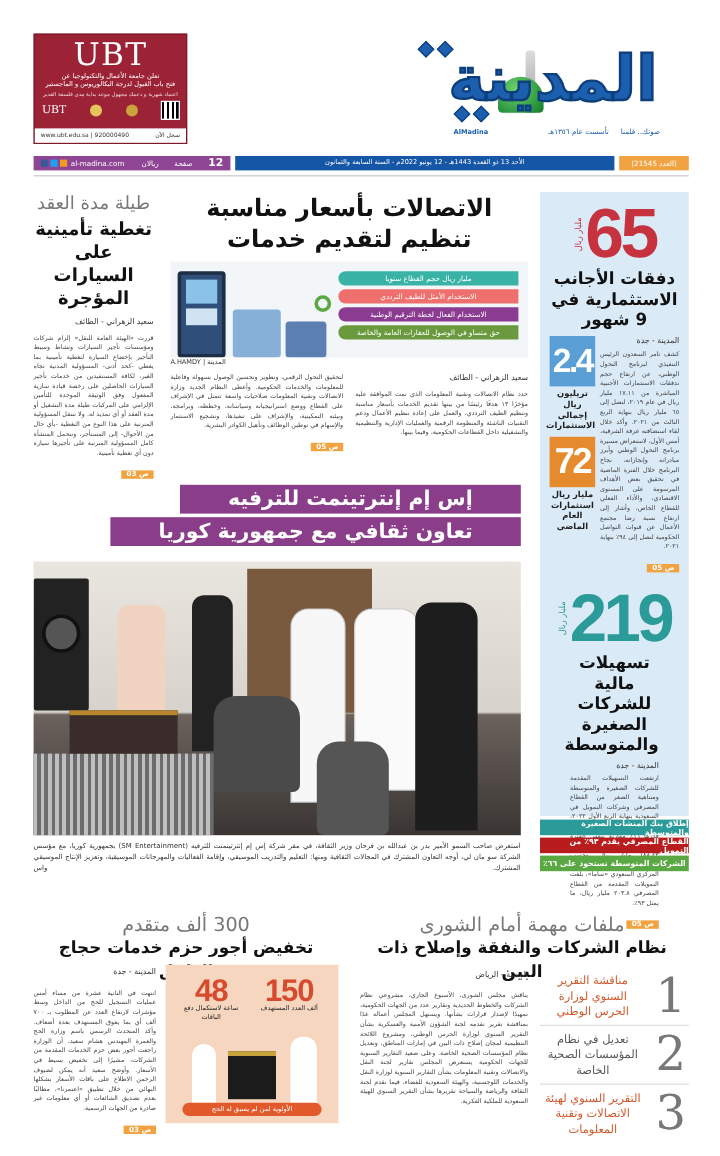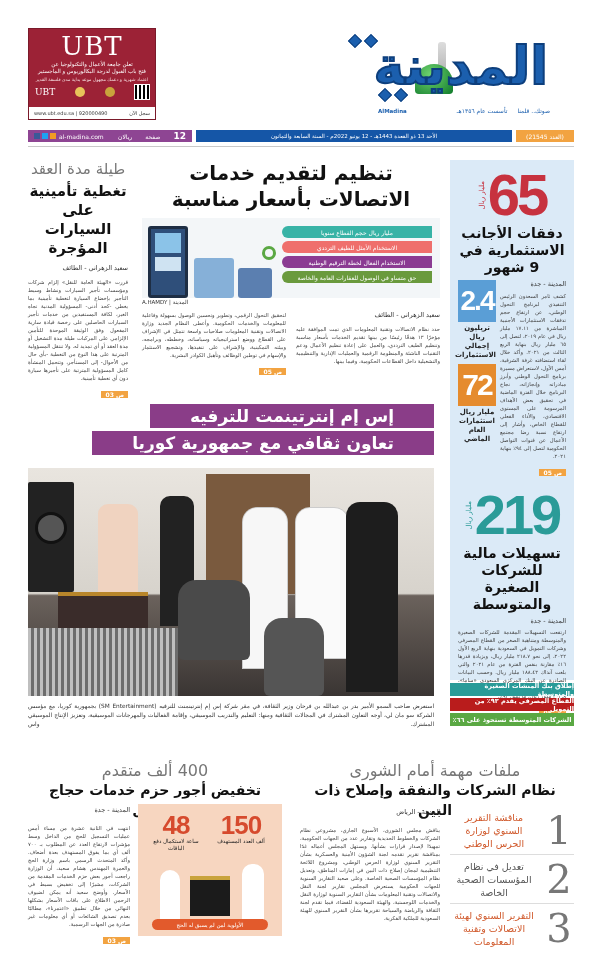--- a/index.html
+++ b/index.html
@@ -111,22 +111,22 @@
 
 <div class="abs" style="left:28px;top:160px;width:100px">
   <div class="lcol-kick">طيلة مدة العقد</div>
   <div class="lcol-h" style="margin-top:4px">تغطية تأمينية على السيارات المؤجرة</div>
   <div class="byline" style="margin-top:6px">سعيد الزهراني - الطائف</div>
   <div class="body" style="margin-top:6px">قررت «الهيئة العامة للنقل» إلزام شركات ومؤسسات تأجير السيارات ونشاط وسيط التأجير بإخضاع السيارة لتغطية تأمينية بما يغطي -كحد أدنى- المسؤولية المدنية تجاه الغير، لكافة المستفيدين من خدمات تأجير السيارات الحاصلين على رخصة قيادة سارية المفعول وفق الوثيقة الموحدة للتأمين الإلزامي على المركبات طيلة مدة التشغيل أو مدة العقد أو أي تمديد له. ولا تنتقل المسؤولية المترتبة على هذا النوع من التغطية -بأي حال من الأحوال- إلى المستأجر، وتتحمل المنشأة كامل المسؤولية المترتبة على تأجيرها سيارة دون أي تغطية تأمينية.</div>
   <span class="pgref" style="margin-top:2px">ص 03</span>
 </div>
 
 <div class="abs" style="left:142px;top:160px;width:298px">
+  <div class="h-main">الاتصالات بأسعار مناسبة</div>
   <div class="h-main">تنظيم لتقديم خدمات</div>
-  <div class="h-main">الاتصالات بأسعار مناسبة</div>
   <div class="info" style="height:80px;margin-top:6px;position:relative">
     <div class="abs" style="left:6px;top:8px;width:40px;height:72px;background:#2f4f7a;border:3px solid #1e2e44;border-radius:3px">
       <div style="margin:4px;height:20px;background:#8bc3e8"></div>
       <div style="margin:4px;height:14px;background:#cfe3f2"></div>
     </div>
     <div class="abs" style="left:52px;top:40px;width:40px;height:40px;background:#86b0d8;border-radius:3px"></div>
     <div class="abs" style="left:96px;top:50px;width:34px;height:30px;background:#5b7fb0;border-radius:3px"></div>
     <div class="abs" style="left:120px;top:28px;width:14px;height:14px;border:3px solid #5aa843;border-radius:50%"></div>
     <div class="abs" style="right:8px;top:6px;font-size:14px;color:#38b3a6;font-weight:bold;font-family:'Liberation Sans',sans-serif">100</div>
     <div class="abs" style="left:140px;top:8px;width:150px">
@@ -173,21 +173,21 @@
       <div style="width:38px">
         <div class="smallbox bignum" style="background:#5a9ed6;height:42px;font-size:28px;letter-spacing:-2px">2.4</div>
         <div style="font-size:7px;font-weight:bold;text-align:center;line-height:9px;margin-top:2px">تريليون ريال إجمالي الاستثمارات</div>
         <div class="smallbox bignum" style="background:#e58b2e;height:42px;font-size:30px;margin-top:4px;letter-spacing:-2px">72</div>
         <div style="font-size:7px;font-weight:bold;text-align:center;line-height:9px;margin-top:2px">مليار ريال استثمارات العام الماضي</div>
       </div>
     </div>
     <span class="pgref">ص 05</span>
   </div>
 
-  <div style="padding:8px 8px 0">
+  <div style="padding:8px 25px 0">
     <div style="display:flex;justify-content:center;align-items:center;gap:2px;direction:ltr">
       <span class="unit" style="color:#2a9b98">مليار ريال</span>
       <span class="bignum" style="font-size:56px;color:#2a9b98">219</span>
     </div>
     <div class="h-rc" style="margin-top:2px">تسهيلات مالية للشركات الصغيرة والمتوسطة</div>
     <div class="byline" style="margin-top:4px">المدينة - جدة</div>
     <div class="body" style="margin-top:3px">ارتفعت التسهيلات المقدمة للشركات الصغيرة والمتوسطة ومتناهية الصغر من القطاع المصرفي وشركات التمويل في السعودية بنهاية الربع الأول ٢٠٢٢، إلى نحو ٢١٨.٧ مليار ريال، وبزيادة قدرها ١٦٪ مقارنة بنفس الفترة من عام ٢٠٢١ والتي بلغت آنذاك ١٨٨.٤٣ مليار ريال. وحسب البيانات الصادرة عن البنك المركزي السعودي «ساما»، بلغت التمويلات المقدمة من القطاع المصرفي ٢٠٣.٨ مليار ريال، ما يمثل ٩٣٪.</div>
     <span class="pgref">ص 05</span>
   </div>
 </div>
@@ -213,21 +213,21 @@
   <div class="abs" style="left:236px;top:150px;width:60px;height:78px;background:#555;border-radius:18px 18px 6px 6px"></div>
   <div class="abs" style="left:0;top:160px;width:150px;height:68px;background:repeating-linear-gradient(90deg,#bfbfbf 0 3px,#6c6c6c 3px 6px)"></div>
   <div class="abs" style="left:30px;top:124px;width:90px;height:36px;background:#3a2c2a;border-top:4px solid #b8862b"></div>
 </div>
 <div class="abs caption" style="left:28px;top:702px;width:406px">
   <span>استعرض صاحب السمو الأمير بدر بن عبدالله بن فرحان وزير الثقافة، في مقر شركة إس إم إنترتينمنت للترفيه (SM Entertainment) بجمهورية كوريا، مع مؤسس الشركة سو مان لي، أوجه التعاون المشترك في المجالات الثقافية ومنها: التعليم والتدريب الموسيقي، وإقامة الفعاليات والمهرجانات الموسيقية، وتعزيز الإنتاج الموسيقي المشترك.</span>
   <span style="float:left">واس</span>
 </div>
 
 <div class="abs" style="left:28px;top:762px;width:254px">
-  <div style="font-size:16px;color:#777;text-align:center;line-height:18px">400 ألف متقدم</div>
+  <div style="font-size:16px;color:#777;text-align:center;line-height:18px">300 ألف متقدم</div>
   <div style="font-size:14px;font-weight:bold;text-align:center;line-height:20px;color:#111">تخفيض أجور حزم خدمات حجاج الداخل</div>
 </div>
 <div class="abs" style="left:28px;top:806px;width:102px">
   <div class="byline">المدينة - جدة</div>
   <div class="body" style="margin-top:10px">انتهت في الثانية عشرة من مساء أمس عمليات التسجيل للحج من الداخل وسط مؤشرات لارتفاع العدد عن المطلوب بـ ٧٠٠ ألف أي بما يفوق المستهدف بعدة أضعاف. وأكد المتحدث الرسمي باسم وزارة الحج والعمرة المهندس هشام سعيد، أن الوزارة راجعت أجور بعض حزم الخدمات المقدمة من الشركات، مشيرًا إلى تخفيض بسيط في الأسعار. وأوضح سعيد أنه يمكن لضيوف الرحمن الاطلاع على باقات الأسعار بشكلها النهائي من خلال تطبيق «اعتمرنا»، مطالبًا بعدم تصديق الشائعات أو أي معلومات غير صادرة من الجهات الرسمية.</div>
   <span class="pgref">ص 03</span>
 </div>
 <div class="abs hajj-img">
   <div class="abs" style="left:8px;top:8px;width:60px;text-align:center">
     <div class="bignum" style="font-size:26px;color:#d64a2d;letter-spacing:-1px">48</div>

